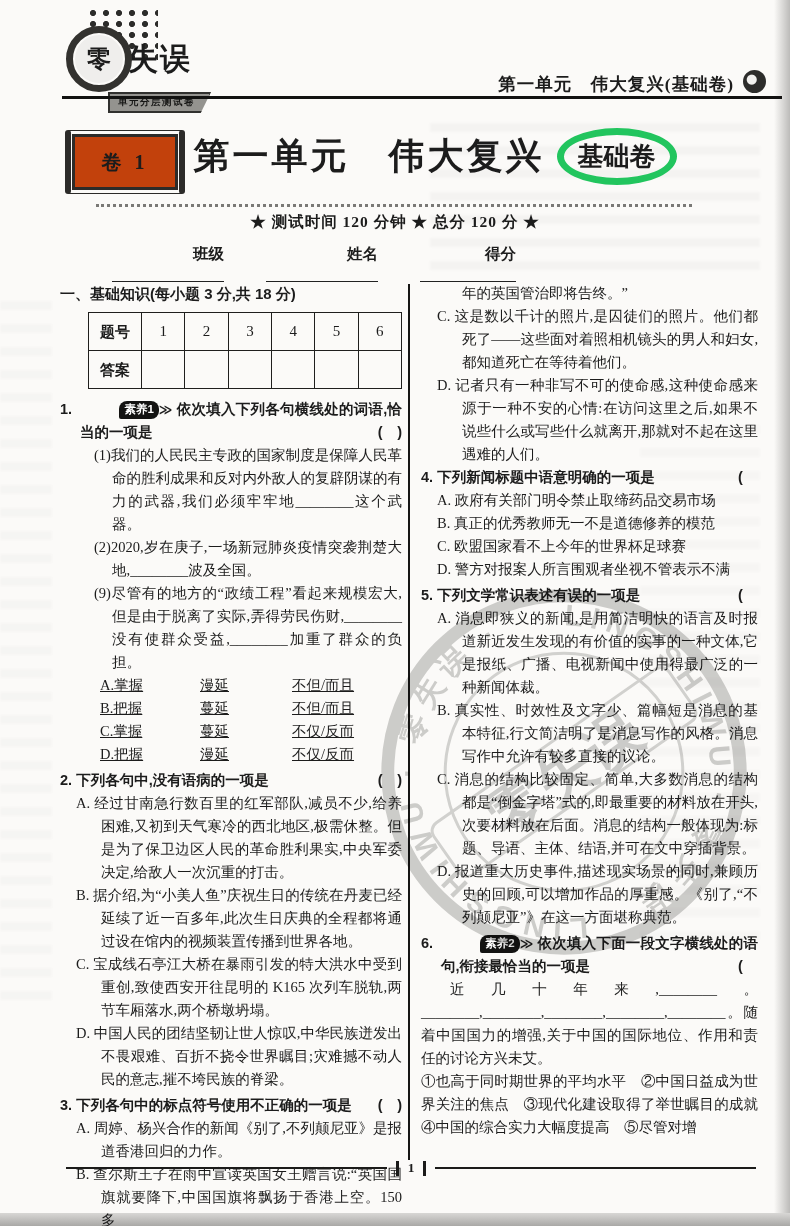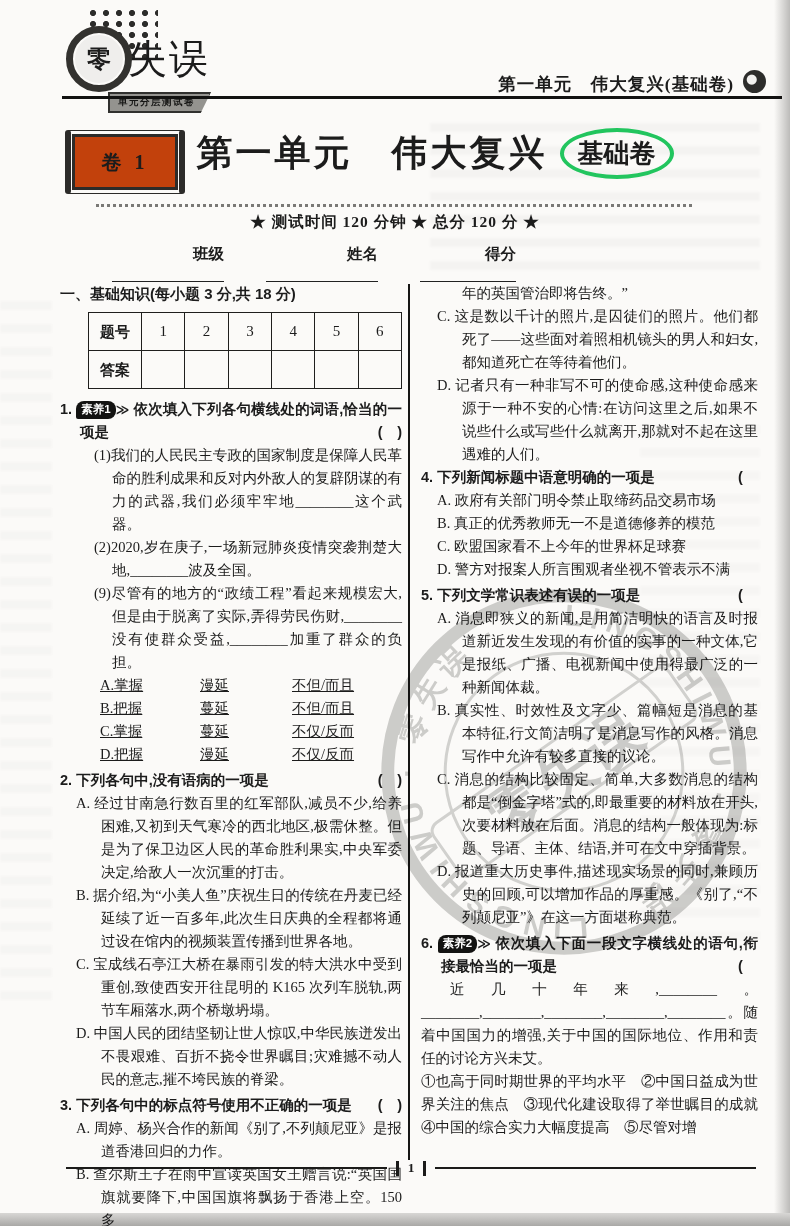--- a/index.html
+++ b/index.html
@@ -11,39 +11,39 @@
         background:linear-gradient(#d8d7d5,#a9a8a6);}
   
   .dots{position:absolute;left:88px;top:8px;width:70px;height:56px;
         background-image:radial-gradient(circle at 5px 5px,#2c2c2a 2.7px,rgba(0,0,0,0) 3.4px);
         background-size:13px 11px;}
   .logo{position:absolute;left:66px;top:26px;display:flex;align-items:center;}
   .logo-circle{width:52px;height:52px;border-radius:50%;border:7px solid #33322f;
         box-shadow:inset 0 0 0 2px #fbfaf8;display:flex;align-items:center;justify-content:center;
         background:#efeeec;z-index:2;}
   .logo-circle span{font-weight:700;font-size:24px;}
-  .logo-rest{font-weight:400;font-size:39px;letter-spacing:2px;margin-left:-4px;z-index:1;}
+  .logo-rest{font-weight:700;font-size:30px;letter-spacing:2px;margin-left:-4px;z-index:1;}
   .logo-banner{position:absolute;left:108px;top:92px;background:#94938f;border:2px solid #31312f;
         color:#151514;font:700 9.5px "Liberation Sans","DejaVu Sans",sans-serif;letter-spacing:1.5px;
         padding:2px 14px 2px 8px;clip-path:polygon(0 0,100% 0,90% 100%,0 100%);white-space:nowrap;}
   .unit-title{position:absolute;right:56px;top:72px;font-weight:700;font-size:17.5px;letter-spacing:1px;}
   .seal-icon{position:absolute;right:24px;top:70px;width:23px;height:23px;border-radius:50%;
         background:radial-gradient(circle at 38% 42%,#f2f1ef 0 4.5px,#2d2d2b 5.5px);}
   .hdr-rule{position:absolute;left:62px;right:8px;top:96px;height:3px;background:#121211;}
   
   .vol-box{position:absolute;left:72px;top:134px;width:100px;height:50px;border:3px solid #2c2b29;
         outline:1px solid #2c2b29;outline-offset:3px;display:flex;align-items:center;justify-content:center;
         font-size:20px;font-weight:700;letter-spacing:4px;background:#c2410c;}
   .vol-box::before,.vol-box::after{content:"";position:absolute;top:-7px;bottom:-7px;width:6px;
         background:#2c2b29;border-radius:3px;}
   .vol-box::before{left:-10px;} .vol-box::after{right:-10px;}
   .title-row{position:absolute;left:195px;top:128px;width:480px;display:flex;align-items:center;
         justify-content:center;gap:12px;}
   .main-title{font-size:36px;font-weight:700;letter-spacing:3px;white-space:nowrap;}
-  .oval-badge{border:4px solid #22c55e;border-radius:50%;padding:4px 14px;font-size:26px;
+  .oval-badge{border:7px solid #22c55e;border-radius:50%;padding:4px 14px;font-size:26px;
         font-weight:700;white-space:nowrap;}
   .dotted-rule{position:absolute;left:96px;right:98px;top:204px;border-top:3px dotted #7a7976;}
   .meta-line{position:absolute;left:0;width:100%;top:212px;text-align:center;font-weight:700;
         font-size:15.5px;letter-spacing:1px;}
   .fields{position:absolute;left:112px;top:244px;width:600px;display:flex;gap:42px;font-size:15.5px;
         font-weight:700;}
   .field{display:flex;align-items:flex-end;flex-direction:column;}
   .blank-line{display:inline-block;border-bottom:1.6px solid #222;height:16px;}
   .w110{width:112px;} .w95{width:96px;}
   
@@ -56,21 +56,21 @@
   table.anskey{border-collapse:collapse;margin:7px 0 9px 28px;}
   table.anskey td{border:1.7px solid #1f1f1d;text-align:center;height:35px;font-size:15px;}
   td.lblcell{width:52px;font-family:"Liberation Sans","DejaVu Sans",sans-serif;font-weight:700;}
   td.numcell{width:42px;}
   .q{margin-bottom:3px;}
   .stem{font-family:"Liberation Sans","DejaVu Sans",sans-serif;font-weight:700;
         padding-left:20px;text-indent:-20px;margin:0;}
   .paren{float:right;font-weight:700;}
   .badge-pill{display:inline-block;background:#131312;color:#fff;
         font:700 11.5px "Liberation Sans","DejaVu Sans",sans-serif;padding:1px 5px 1.5px;
-        border-radius:8px 8px 8px 2px;text-indent:0;vertical-align:1px;}
+        border-radius:8px 8px 8px 2px;text-indent:0;vertical-align:1px;margin-left:43px;}
   .badge-arrow{font-weight:800;font-size:13px;}
   .sub{margin:0 0 0 34px;padding-left:18px;text-indent:-18px;}
   .opt{margin:0 0 0 16px;padding-left:25px;text-indent:-25px;}
   .optgrid{display:grid;grid-template-columns:100px 92px auto;margin-left:40px;text-decoration:underline;}
   .cont{margin:0 0 0 41px;}
   .passage{margin:0;text-indent:2em;}
   .numitems{margin:0;}
   
   .footer{position:absolute;left:66px;right:34px;top:1160px;display:flex;align-items:center;gap:9px;}
   .fline{flex:1;height:2.2px;background:#1b1b1a;}

